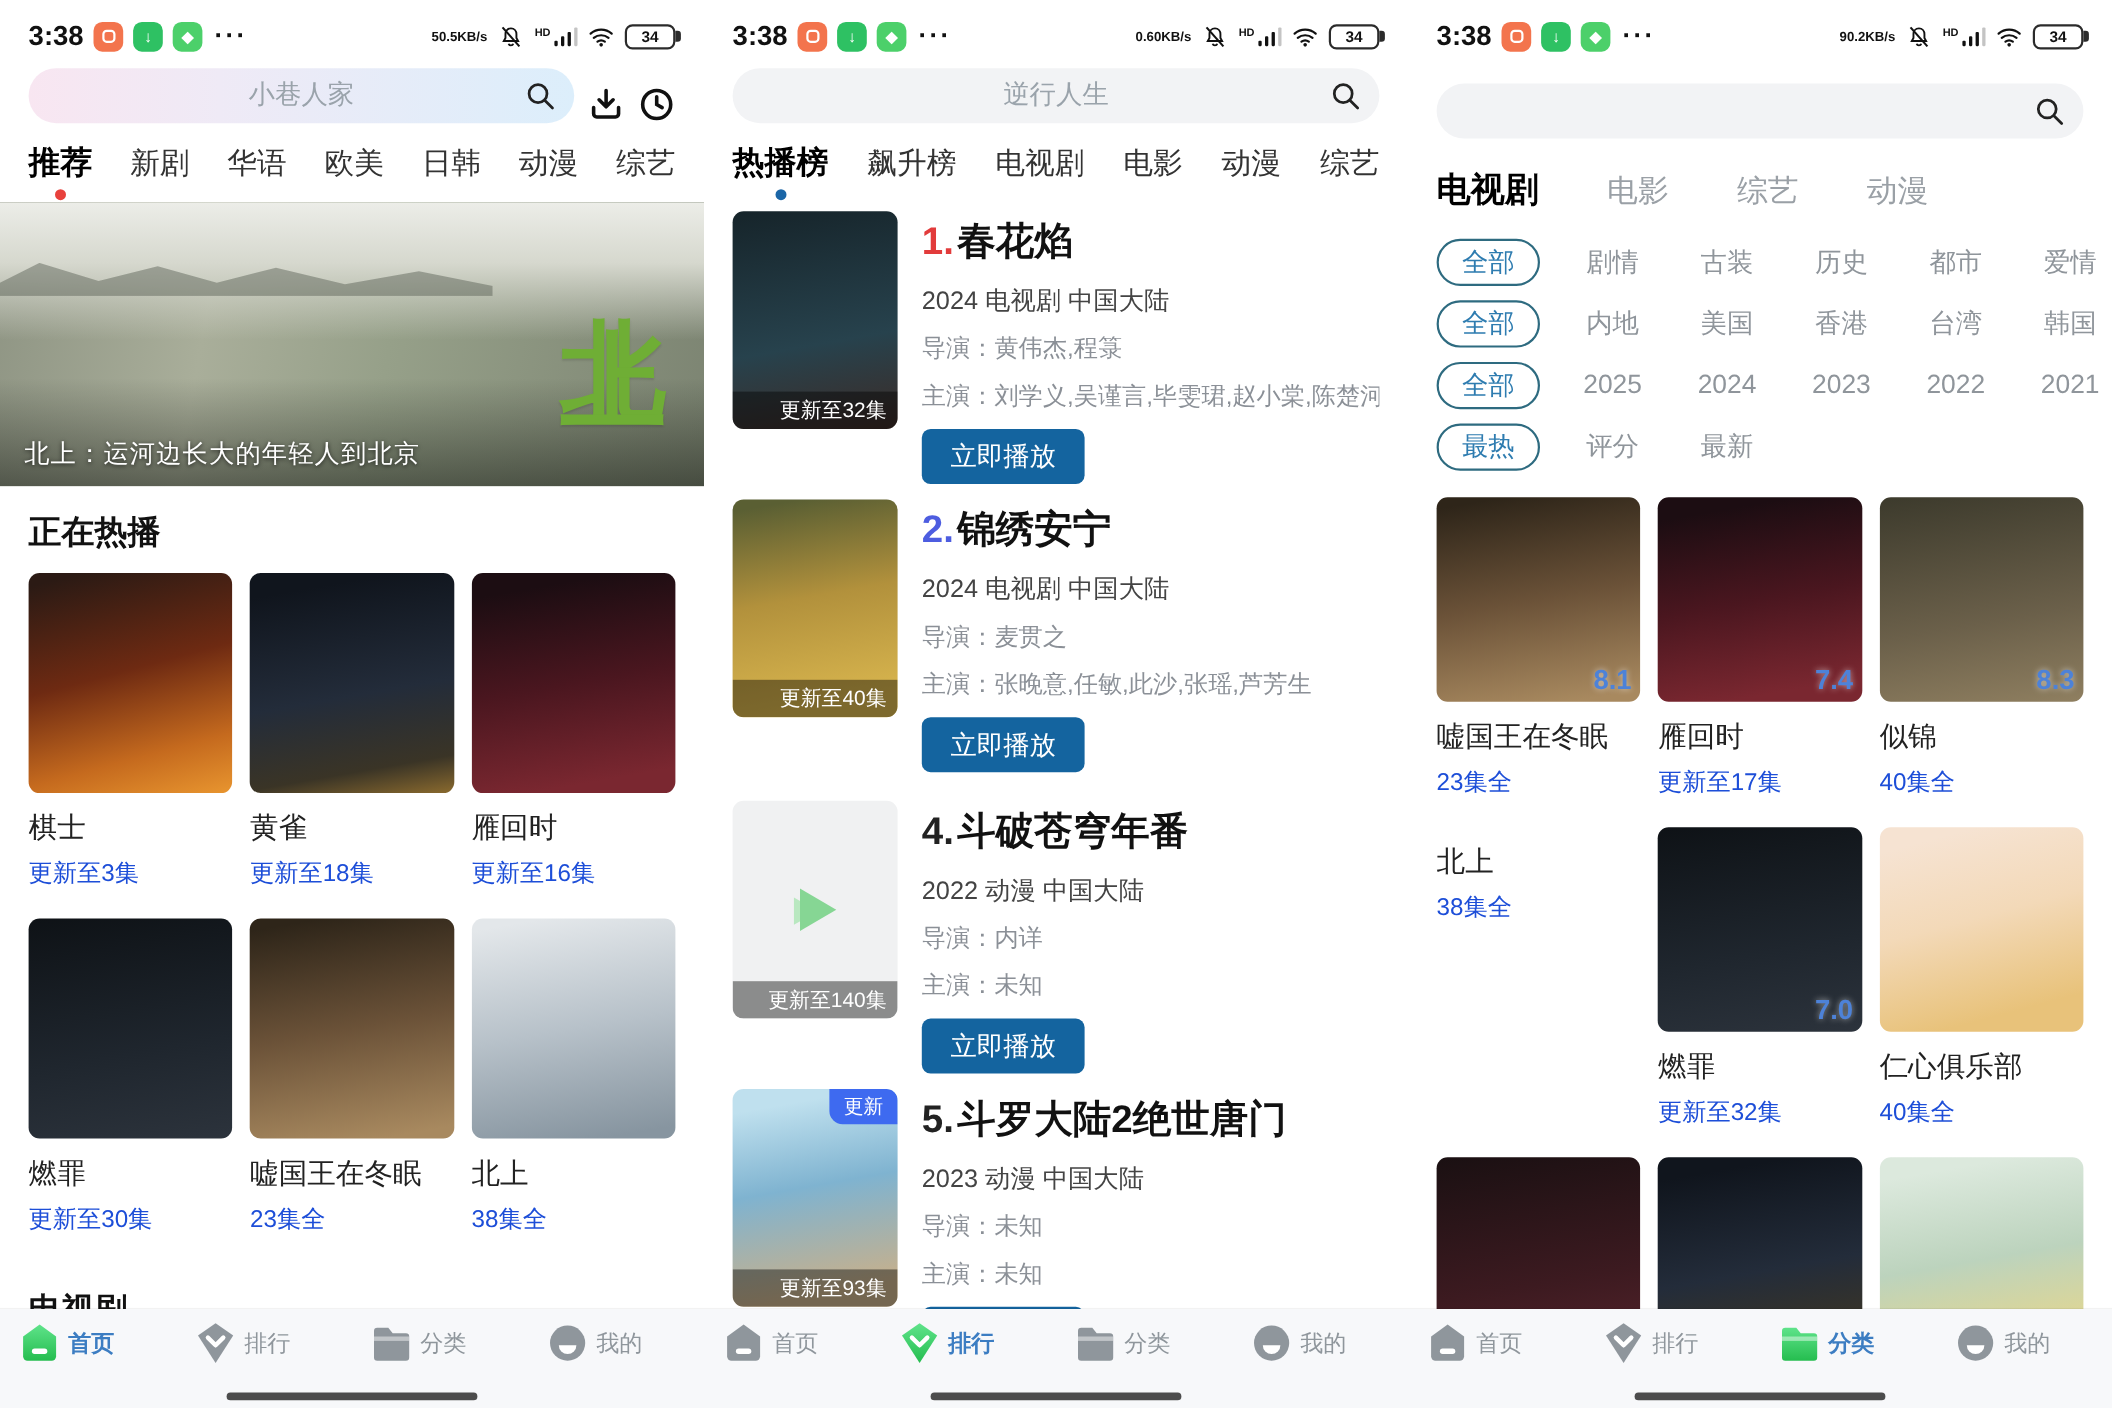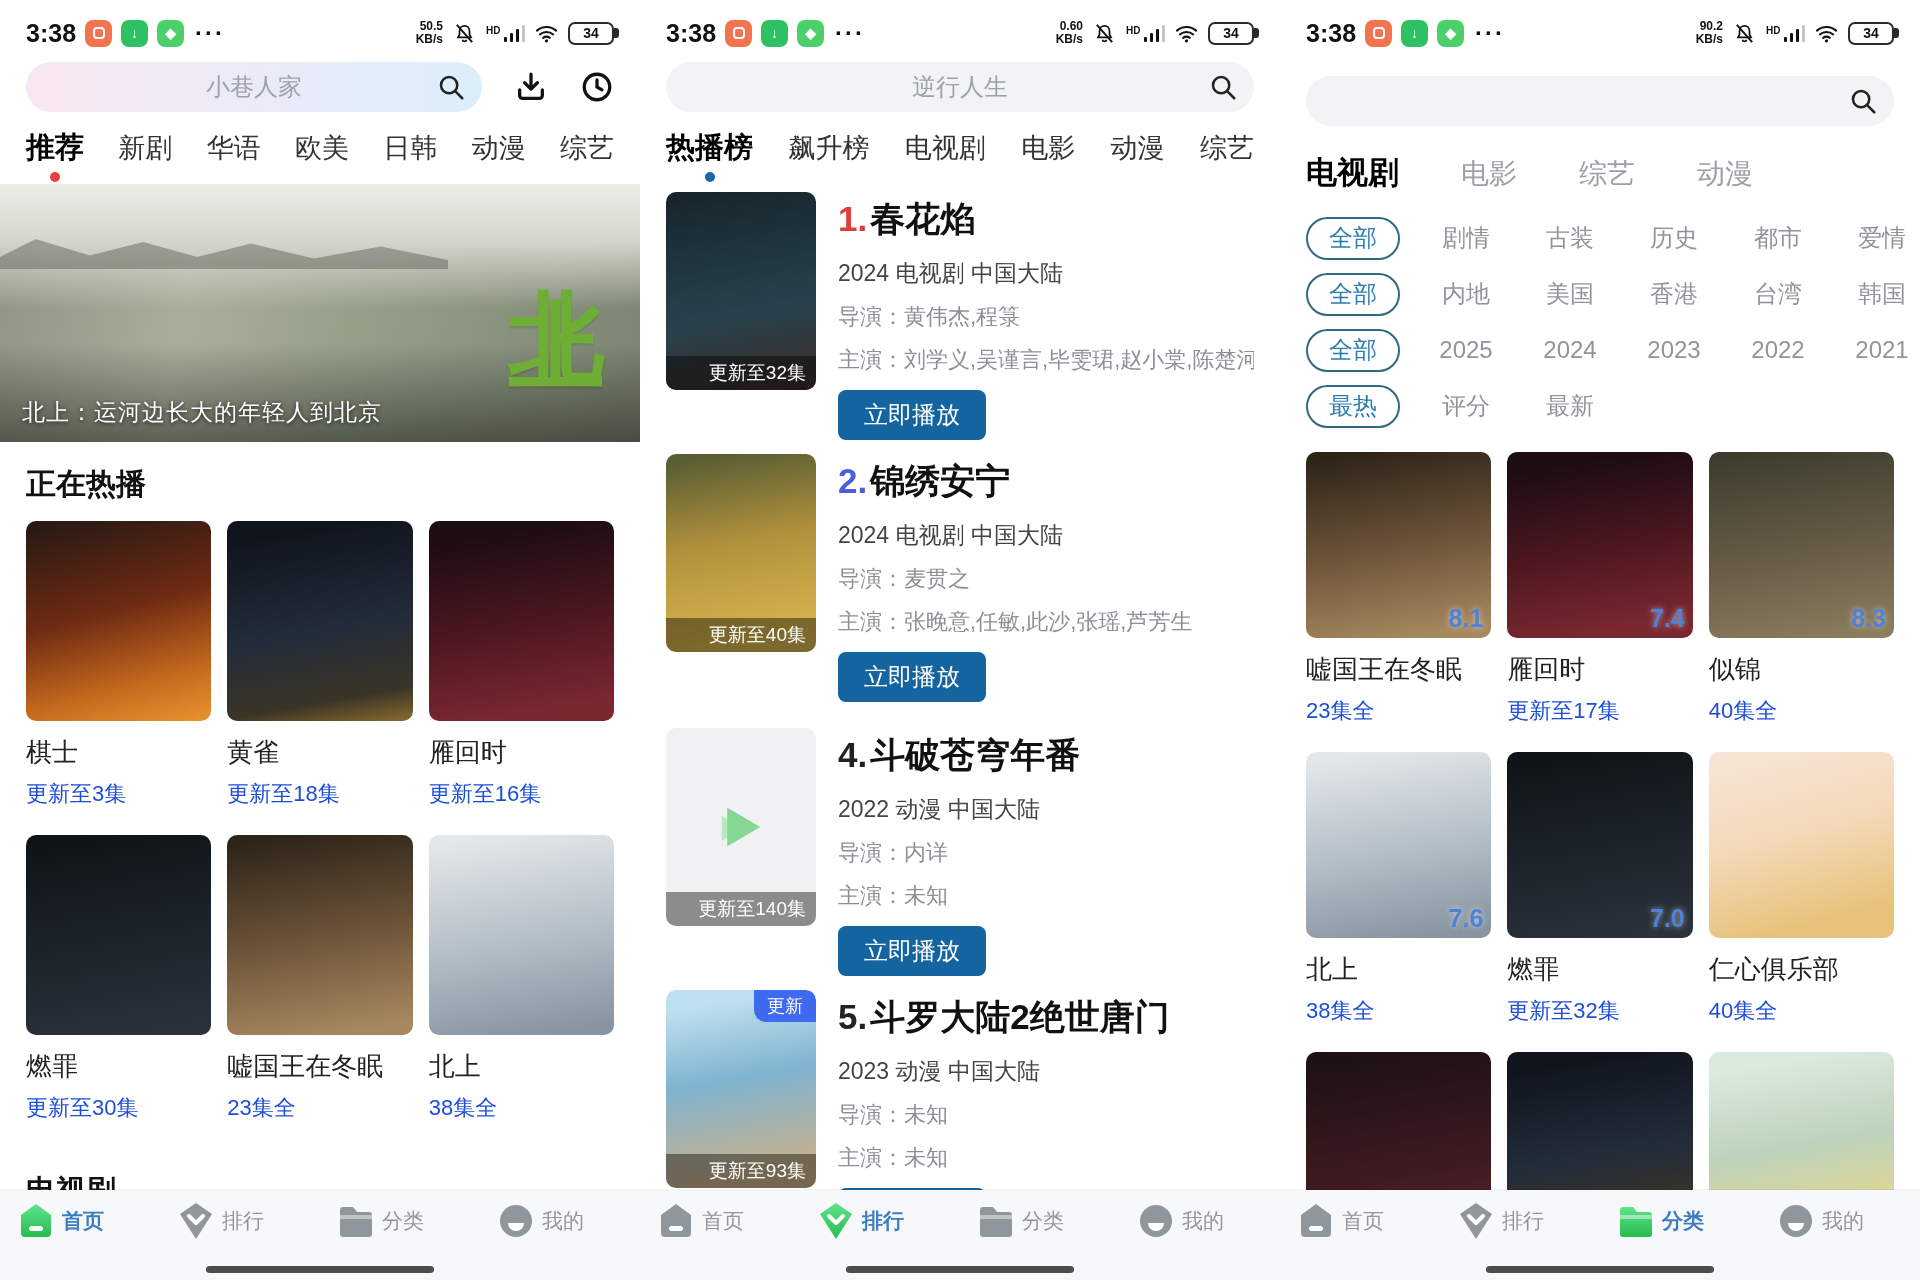--- a/index.html
+++ b/index.html
@@ -9,32 +9,32 @@
 
 
 .status{height:54px;display:flex;justify-content:space-between;align-items:center;padding:12px 26px 0}
 .stl{display:flex;align-items:center;gap:9px}
 .time{font-size:25px;font-weight:700;color:#111}
 .chip{width:27px;height:27px;border-radius:8px;display:flex;align-items:center;justify-content:center;color:#fff;font-size:14px;font-weight:700}
 .c-or{background:#f3744d}.c-g1{background:#2ec163}.c-g2{background:#4cd06a}
 .chip .sq{width:12px;height:12px;border:2.5px solid #fff;border-radius:4px;display:block}
 .more{font-size:24px;font-weight:700;color:#111;letter-spacing:2px;margin-left:2px}
 .str{display:flex;align-items:center;gap:10px}
-.speed{display:flex;flex-direction:column;align-items:flex-end;font-size:12px;line-height:13px;font-weight:700;color:#111}
+.speed{display:flex;flex-direction:row;align-items:flex-start;font-size:12px;line-height:13px;font-weight:700;color:#111}
 .hdsig{display:flex;align-items:flex-end;gap:3px}
 .hd{font-size:10px;font-weight:700;color:#111;align-self:flex-start}
 .bars{display:flex;align-items:flex-end;gap:2.5px}
 .bars i{width:3.5px;background:#111;border-radius:1px;display:block}
 .bars i:nth-child(1){height:5px}.bars i:nth-child(2){height:9px}.bars i:nth-child(3){height:13px}.bars i:nth-child(4){height:17px;background:#c4c4c4}
 .stic{width:23px;height:23px}
 .batt{width:46px;height:23px;border:2px solid #2b2b2b;border-radius:7px;display:flex;align-items:center;justify-content:center;font-size:14px;font-weight:700;color:#111;position:relative;background:#fff}
 .batt:after{content:"";position:absolute;right:-7px;top:50%;transform:translateY(-50%);width:5px;height:10px;background:#2b2b2b;border-radius:0 3px 3px 0}
 
 
-.searchrow{display:flex;align-items:center;gap:32px;padding:8px 26px 10px}
+.searchrow{display:flex;align-items:flex-end;gap:12px;padding:8px 26px 10px}
 .s-cat .searchrow{padding-top:22px;padding-bottom:16px}
 .search{flex:1;height:50px;border-radius:25px;background:#f2f3f5;position:relative;display:flex;align-items:center;padding:0 50px}
 .search.grad{background:linear-gradient(90deg,#f8e6f1 0%,#efeaf6 35%,#dceefb 100%)}
 .search input{border:none;outline:none;background:transparent;width:100%;text-align:center;font-size:24px;color:#333;font-family:inherit}
 .search input::placeholder{color:#9aa3ab}
 .sicon{position:absolute;right:16px;top:50%;transform:translateY(-50%);width:30px;height:30px}
 .hic{width:34px;height:34px;flex:none}
 
 
 .tabs{display:flex;align-items:baseline;justify-content:space-between;padding:6px 26px 2px}
@@ -528,23 +528,20 @@
       <div class="m">更新至17集</div>
     </div>
     <div class="card">
       <div class="poster t-olive">
             <span class="rate">8.3</span>
           </div>
       <div class="t">似锦</div>
       <div class="m">40集全</div>
     </div>
     <div class="card">
-      <div class="poster t-mist">
-            <span class="rate">7.6</span>
-          </div>
       <div class="t">北上</div>
       <div class="m">38集全</div>
     </div>
     <div class="card">
       <div class="poster t-coal">
             <span class="rate">7.0</span>
           </div>
       <div class="t">燃罪</div>
       <div class="m">更新至32集</div>
     </div>

